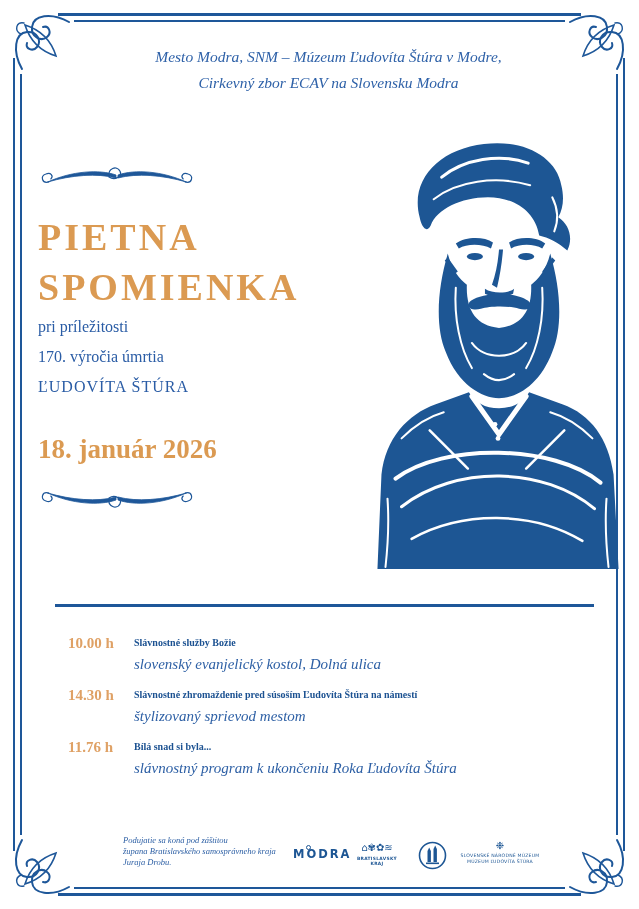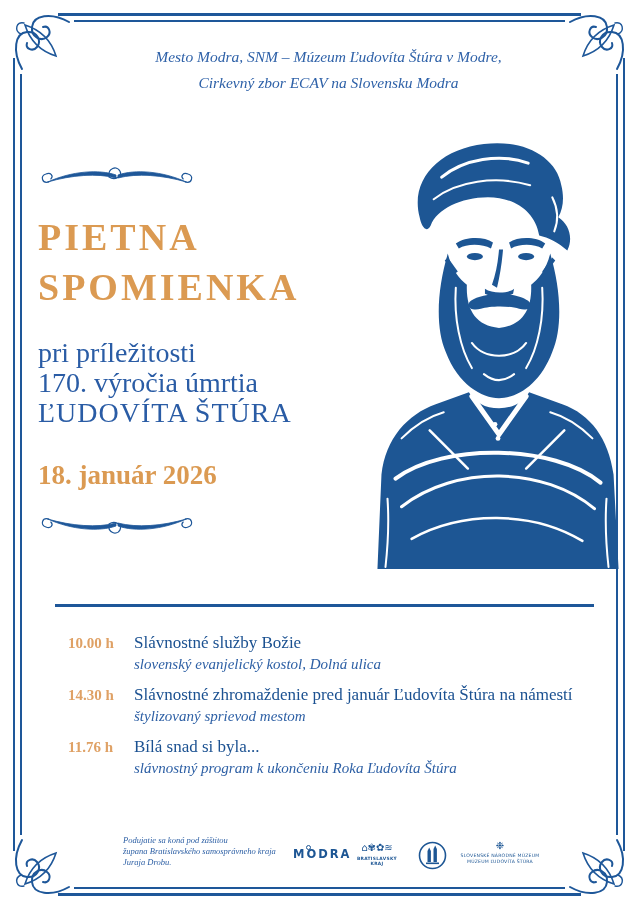--- a/index.html
+++ b/index.html
@@ -18,35 +18,35 @@
   .c-br{right:9px;bottom:9px;transform:scale(-1,-1);}
   
   .header{position:absolute;left:0;top:44px;width:100%;text-align:center;
     font-style:italic;font-size:15.5px;line-height:26px;color:#2e61a8;margin-left:9px;}
   
   .leftcol{position:absolute;left:38px;top:160px;width:324px;text-align:left;}
   .flourish{width:158px;height:32px;display:inline-block;}
   .flourish.flip{transform:scaleY(-1);}
   .title{margin-top:16px;color:#db9a52;font-weight:bold;font-size:38px;
     letter-spacing:3px;line-height:50px;}
-  .subtitle{margin-top:26px;font-size:28px;line-height:30px;color:#2a5ca5;}
+  .subtitle{font-size:16px;line-height:30px;color:#2a5ca5;}
   .subtitle .caps{letter-spacing:1px;}
   .date{margin-top:32px;color:#db9a52;font-weight:bold;font-size:27px;}
   .fl2{margin-top:18px;}
   
   .portrait{position:absolute;left:371px;top:137px;width:252px;height:432px;}
   .portrait svg{width:100%;height:100%;}
   
   .divider{position:absolute;left:55px;top:604px;width:539px;height:2.5px;background:#1e5799;}
   
   .program{position:absolute;left:68px;top:633px;width:525px;}
   .program-row{display:flex;gap:13px;margin-bottom:11px;}
   .ptime{width:53px;flex:0 0 53px;color:#dfa165;font-weight:bold;font-size:15px;line-height:20px;}
   .pdesc{flex:1;}
-  .ptitle{color:#1b5191;font-weight:normal;font-size:17px;line-height:20px;}
+  .ptitle{color:#1b5191;font-weight:bold;font-size:10px;line-height:20px;}
   .psub{color:#2e60a5;font-style:italic;font-size:15px;line-height:20px;margin-top:1px;}
   
   .foot-note{position:absolute;left:123px;top:835px;font-style:italic;font-size:8.5px;
     line-height:11px;color:#2e60a5;}
   .foot-note .bold{font-weight:normal;}
   .logo{position:absolute;color:#1d5694;}
   .logo-modra{left:293px;top:847px;font-family:"DejaVu Sans", sans-serif;
     font-weight:bold;font-size:11.5px;letter-spacing:2px;text-align:center;}
   .logo-modra .ring{position:absolute;left:13px;top:-2px;width:3px;height:3px;
     border:1px solid #1d5694;border-radius:50%;}
@@ -217,21 +217,21 @@
       <div class="ptime">10.00 h</div>
       <div class="pdesc">
         <div class="ptitle">Slávnostné služby Božie</div>
         <div class="psub">slovenský evanjelický kostol, Dolná ulica</div>
       </div>
     </div>
 
     <div class="program-row">
       <div class="ptime">14.30 h</div>
       <div class="pdesc">
-        <div class="ptitle">Slávnostné zhromaždenie pred január Ľudovíta Štúra na námestí</div>
+        <div class="ptitle">Slávnostné zhromaždenie pred súsoším Ľudovíta Štúra na námestí</div>
         <div class="psub">štylizovaný sprievod mestom</div>
       </div>
     </div>
 
 
     <div class="program-row">
       <div class="ptime">11.76 h</div>
       <div class="pdesc">
         <div class="ptitle">Bílá snad si byla...</div>
         <div class="psub">slávnostný program k ukončeniu Roka Ľudovíta Štúra</div>

